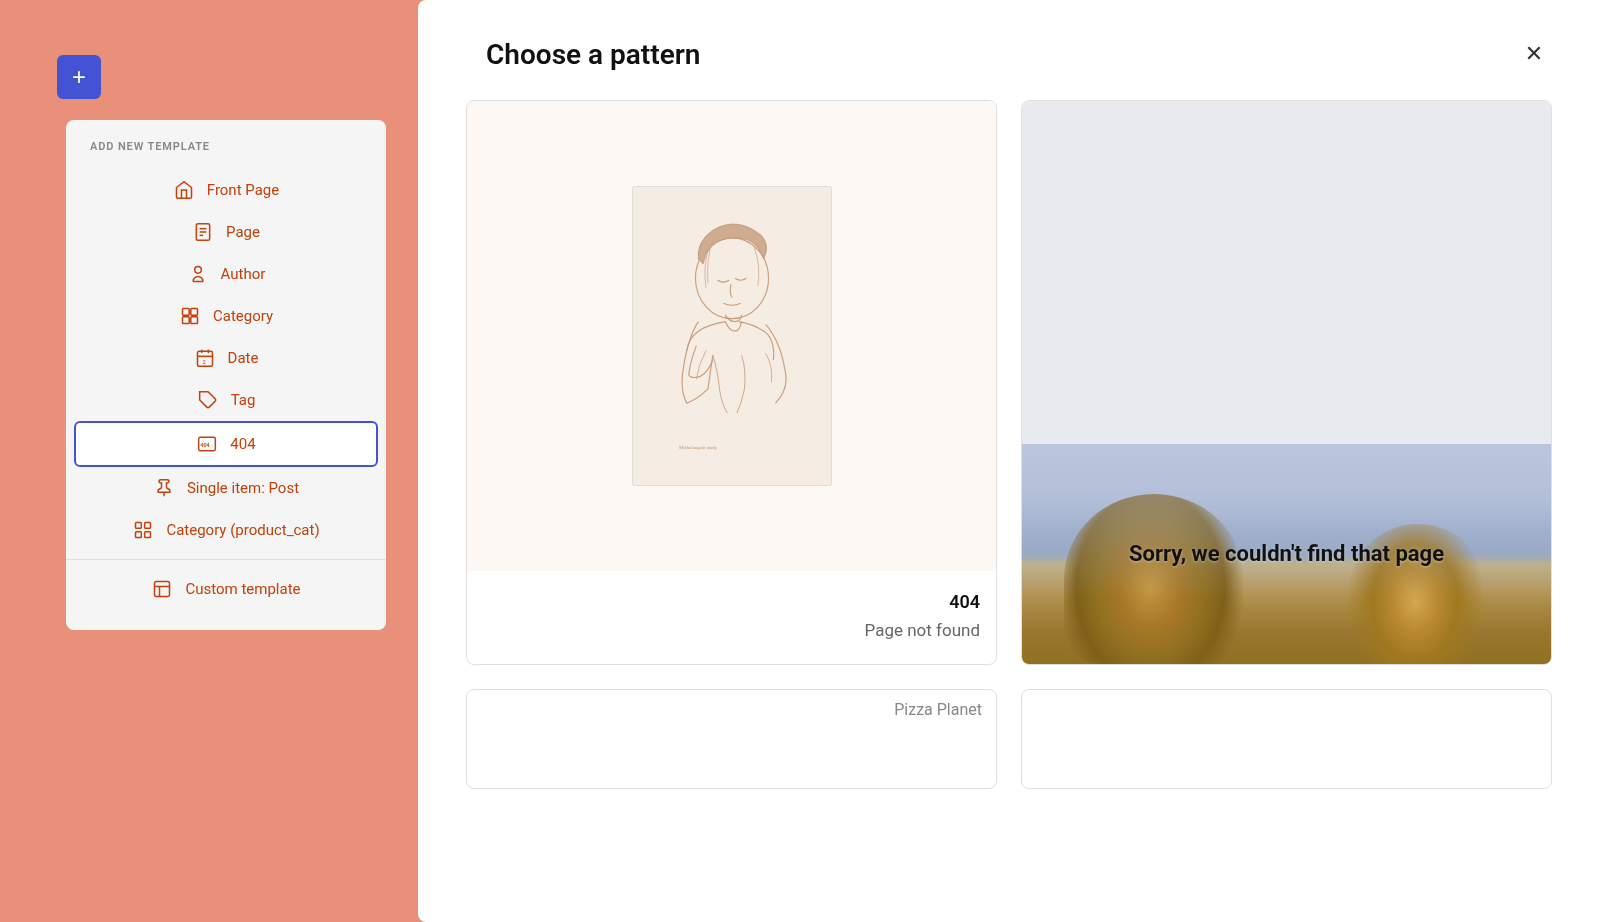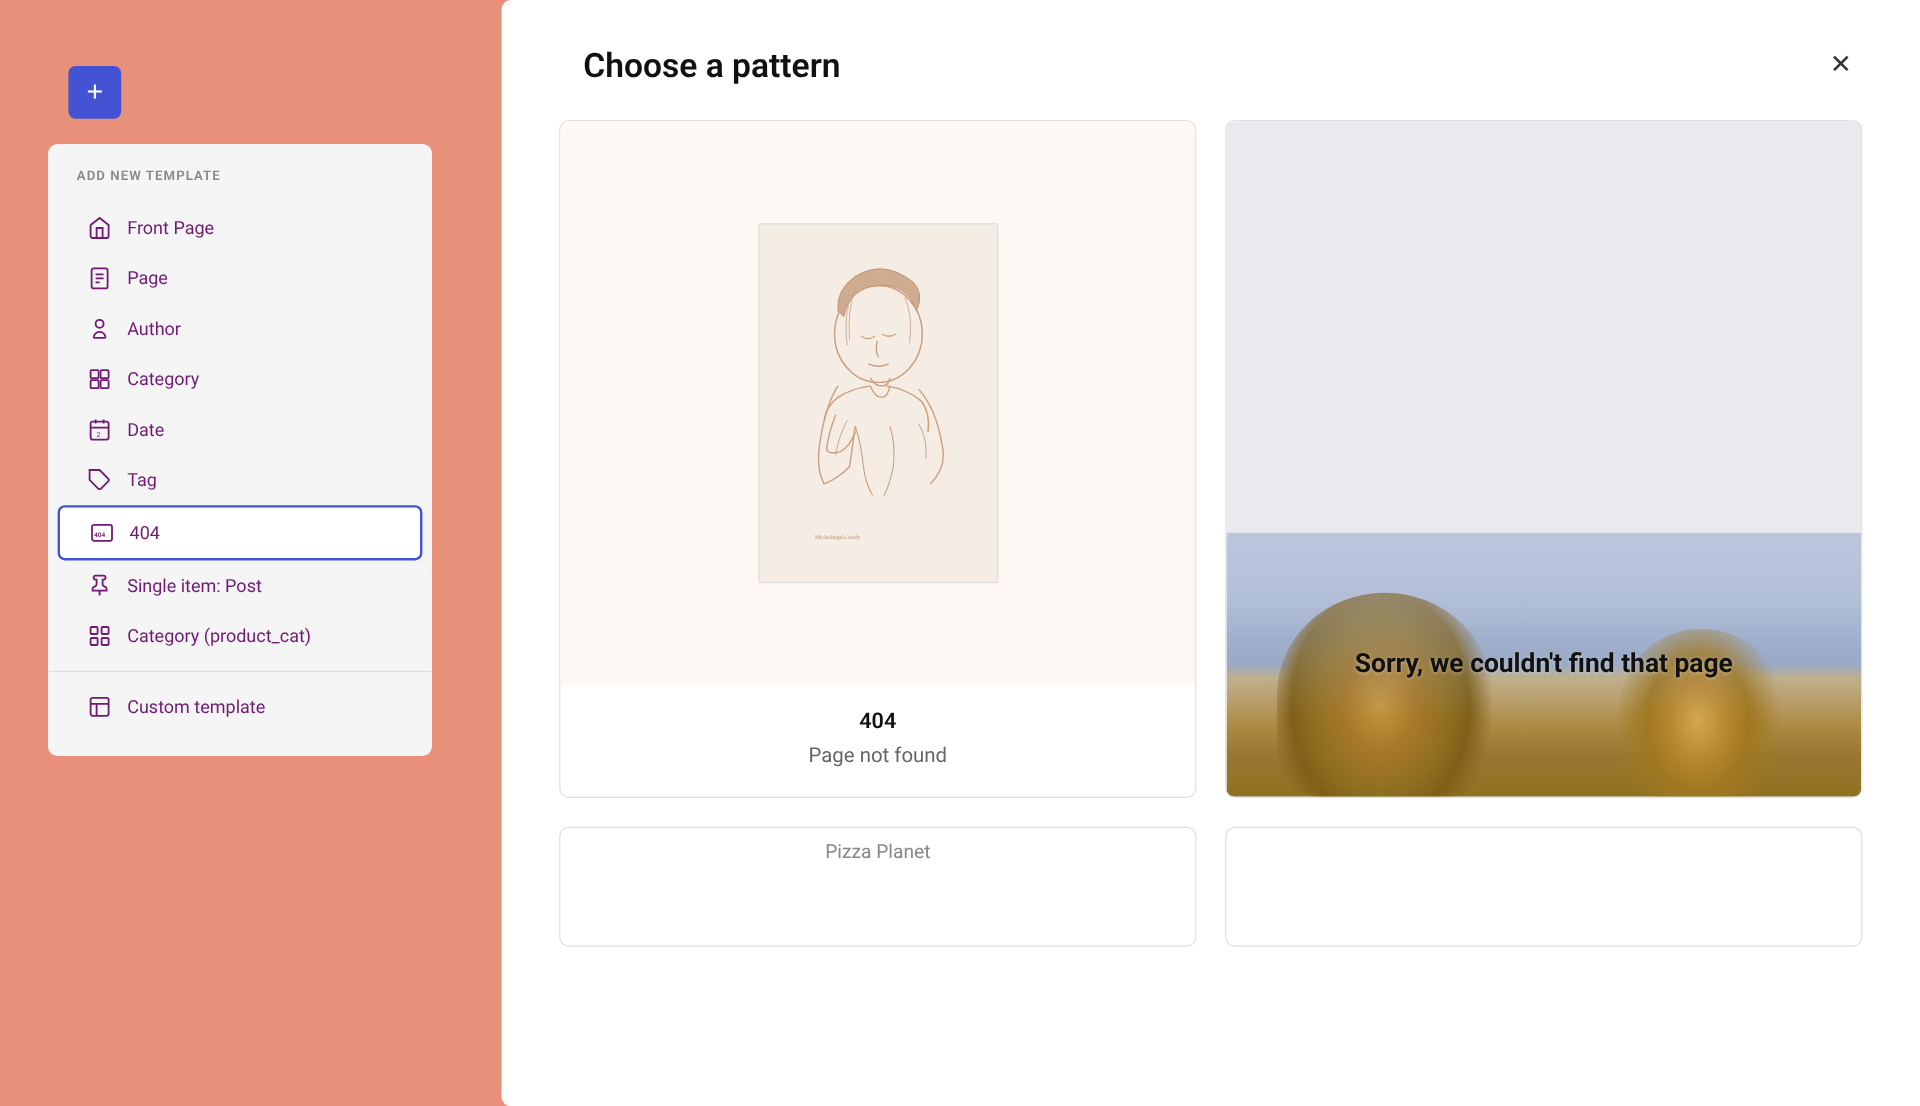--- a/index.html
+++ b/index.html
@@ -28,21 +28,21 @@
       border: none;
       color: white;
       font-size: 24px;
       font-weight: 300;
     }
 
     
     .sidebar {
       position: absolute;
       top: 120px;
-      left: 40px;
+      left: 66px;
       width: 320px;
       background: #f5f5f5;
       border-radius: 8px;
       padding: 20px 0 20px 0;
     }
 
     .sidebar-title {
       font-size: 11px;
       font-weight: 600;
       color: #888;
@@ -51,23 +51,24 @@
       text-transform: uppercase;
     }
 
     .sidebar-item {
       display: flex;
       align-items: center;
       gap: 12px;
       padding: 10px 24px;
       cursor: pointer;
       font-size: 15px;
-      color: #701a75;
+      color: #c2410c;
       border-radius: 4px;
       margin: 0 8px;
+      justify-content: center;
     }
 
     .sidebar-item.active {
       background: white;
       border: 2px solid #4353d4;
       border-radius: 6px;
       margin: 0 8px;
     }
 
     .sidebar-item .icon {
@@ -134,21 +135,21 @@
     }
 
     .pattern-card {
       background: white;
       border: 1px solid #e0e0e0;
       border-radius: 8px;
       overflow: hidden;
       cursor: pointer;
       display: flex;
       flex-direction: column;
-      align-items: center;
+      align-items: flex-end;
       min-height: 420px;
     }
 
     .pattern-card-image {
       width: 100%;
       flex: 1;
       display: flex;
       align-items: center;
       justify-content: center;
       overflow: hidden;

